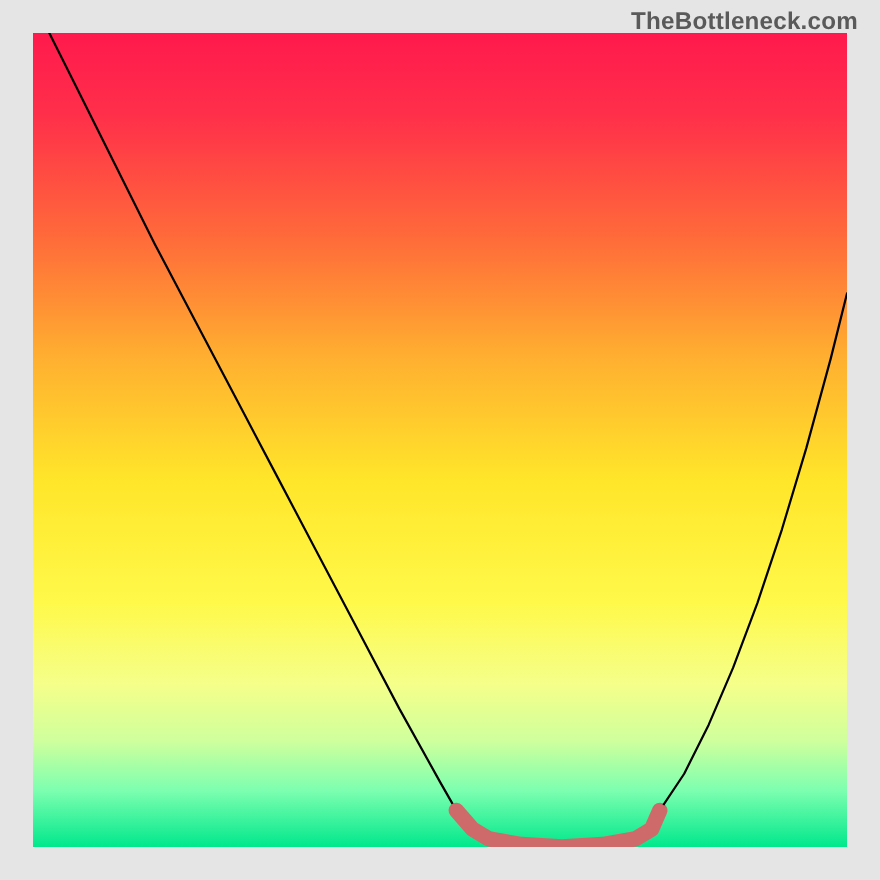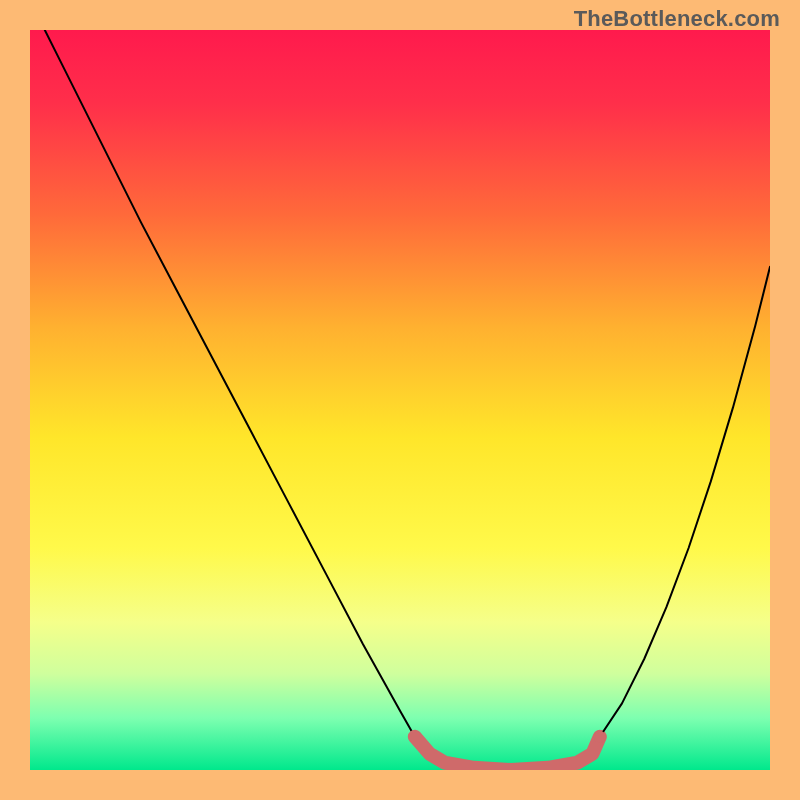--- a/index.html
+++ b/index.html
@@ -7,21 +7,21 @@
     padding: 0;
     width: 800px;
     height: 800px;
     background: #000000;
     overflow: hidden;
   }
   .chart-container {
     position: relative;
     width: 800px;
     height: 800px;
-    background: #fdba74;
+    background: #e5e5e5;
   }
   .plot-area {
     position: absolute;
     left: 30px;
     top: 30px;
     width: 740px;
     height: 740px;
   }
   .watermark {
     position: absolute;

